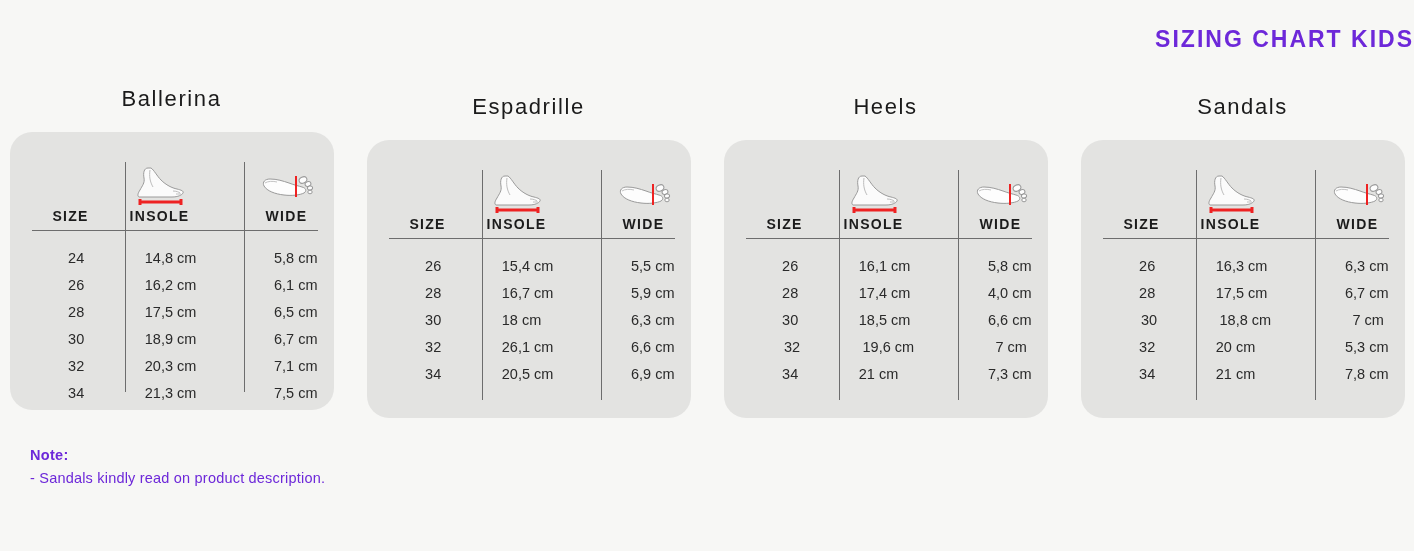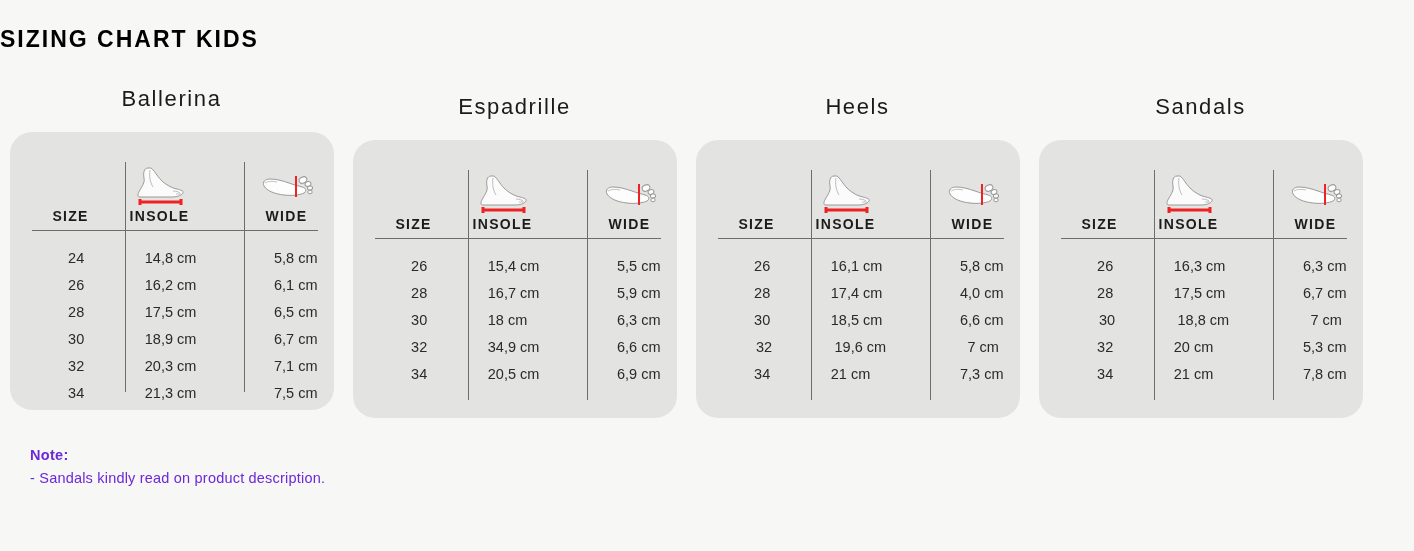--- a/index.html
+++ b/index.html
@@ -15,36 +15,36 @@
     overflow: hidden;
     position: relative;
   }
 
   
   .page-title {
     position: absolute;
     top: 26px;
     left: 0;
     width: 1414px;
-    text-align: left;
+    text-align: right;
     font-size: 23px;
     font-weight: 600;
     letter-spacing: 2.0px;
-    color: #000000;
+    color: #6d28d9;
   }
 
   
   .cards {
     position: absolute;
     top: 86px;
     left: 0;
     width: 1414px;
     display: flex;
     align-items: flex-start;
-    justify-content: flex-start;
+    justify-content: space-between;
   }
   .card-wrap {
     width: 343px;
     display: flex;
     flex-direction: column;
     align-items: center;
   }
   .card-wrap.offset { padding-top: 8px; }
 
   .cat-title {
@@ -294,21 +294,21 @@
       <div class="cell c-insole">16,7 cm</div>
       <div class="cell c-wide">5,9 cm</div>
     </div>
     <div class="row">
       <div class="cell c-size">30</div>
       <div class="cell c-insole">18 cm</div>
       <div class="cell c-wide">6,3 cm</div>
     </div>
     <div class="row">
       <div class="cell c-size">32</div>
-      <div class="cell c-insole">34,9 cm</div>
+      <div class="cell c-insole">26,1 cm</div>
       <div class="cell c-wide">6,6 cm</div>
     </div>
     <div class="row">
       <div class="cell c-size">34</div>
       <div class="cell c-insole">20,5 cm</div>
       <div class="cell c-wide">6,9 cm</div>
     </div>
           </div>
       </div>
     </div>

